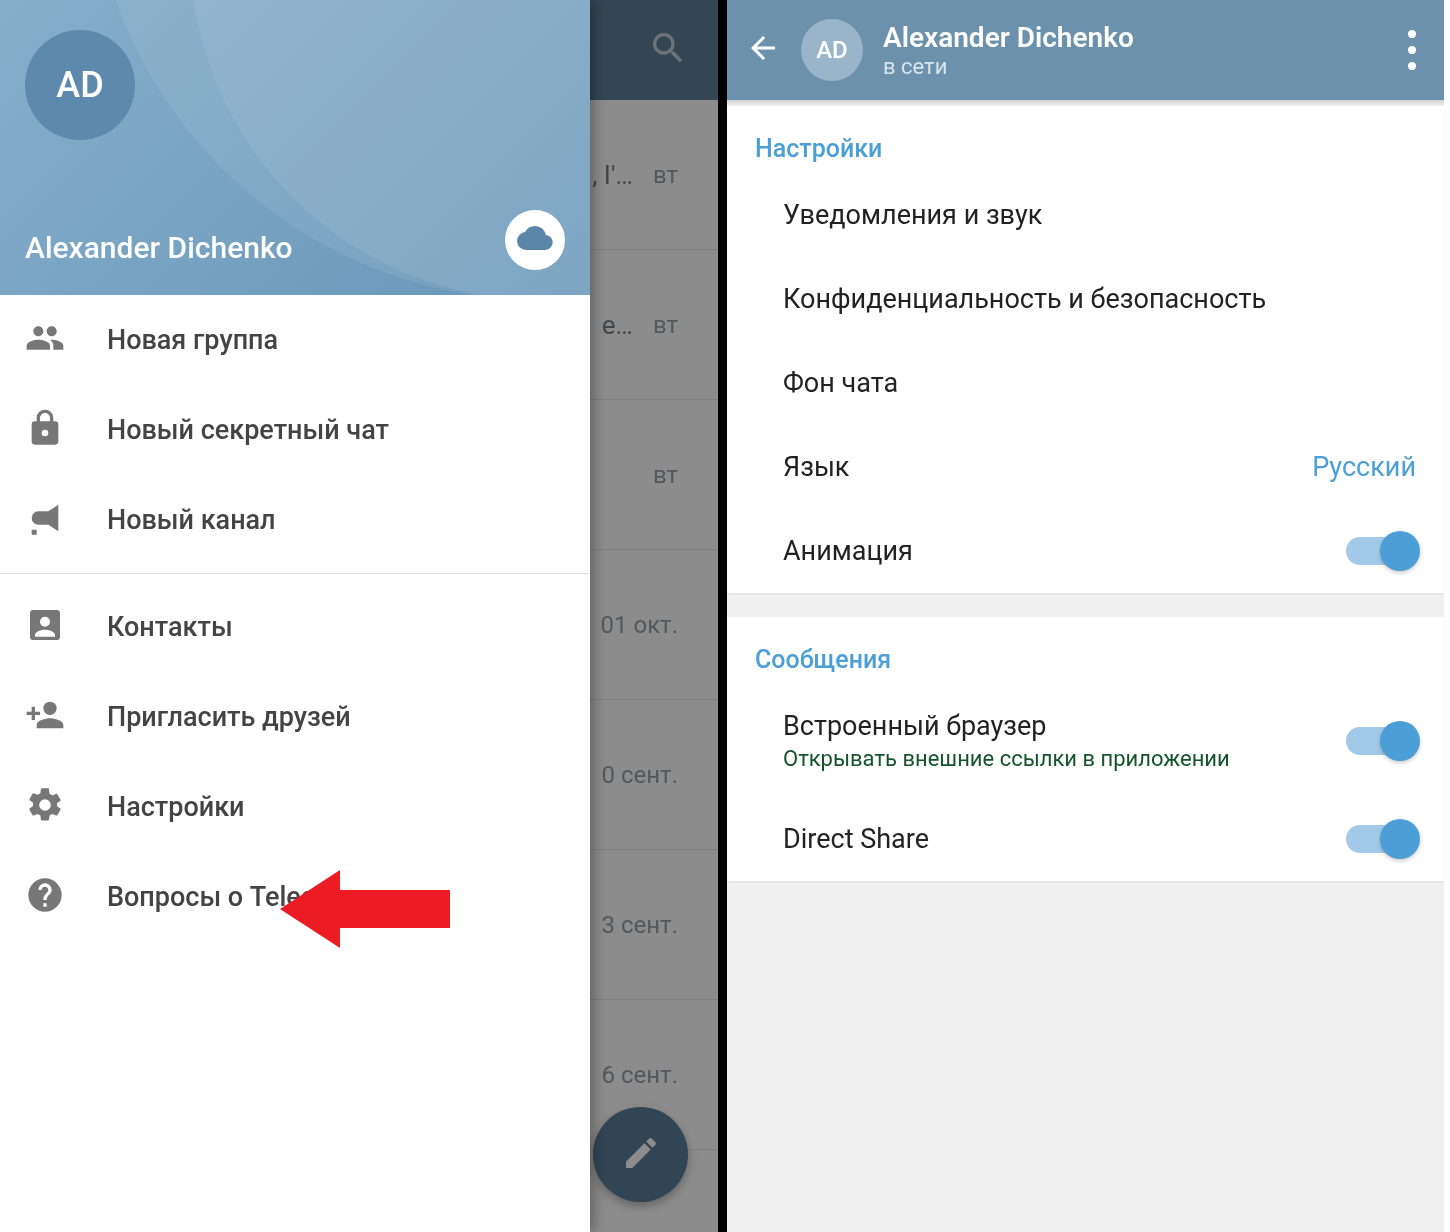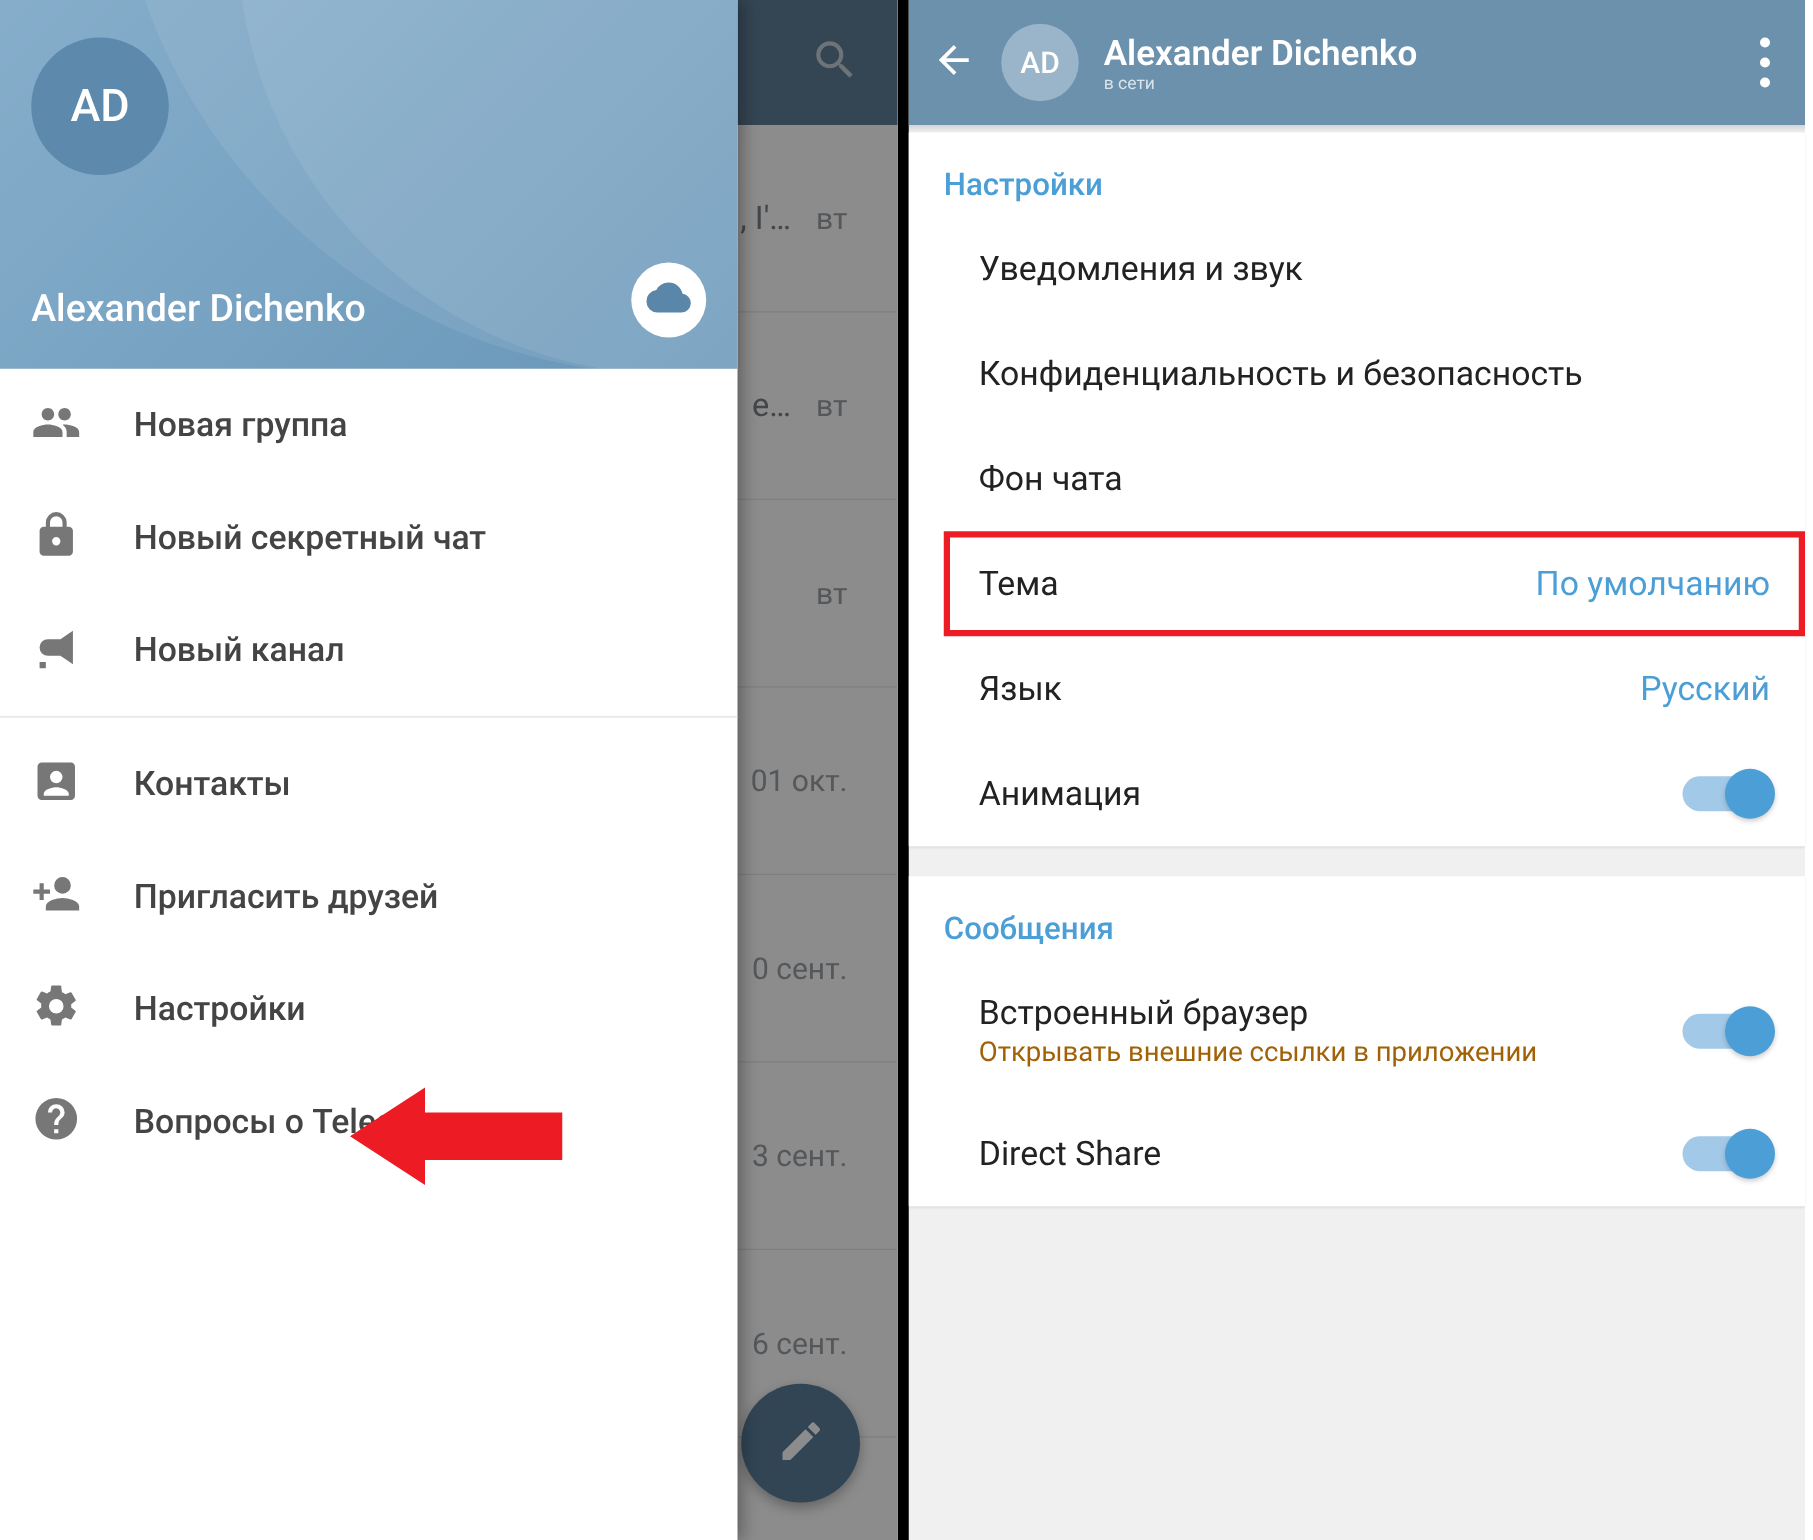--- a/index.html
+++ b/index.html
@@ -36,31 +36,31 @@
   .fab { position: absolute; bottom: 30px; right: 30px; width: 95px; height: 95px; border-radius: 50%; background: #5a7f9c; display: flex; align-items: center; justify-content: center; box-shadow: 0 4px 10px rgba(0,0,0,0.3); }
   .fab svg { width: 40px; height: 40px; fill: #fff; }
 
   
   .right { width: 720px; height: 100%; background: #f0f0f0; border-left: 3px solid #000; position: relative; }
   .r-header { height: 100px; background: #6b91ad; display: flex; align-items: center; padding: 0 18px; gap: 20px; }
   .back-btn svg { width: 36px; height: 36px; fill: #fff; }
   .avatar-sm { width: 62px; height: 62px; border-radius: 50%; background: #9ab5c9; display: flex; align-items: center; justify-content: center; color: #fff; font-size: 24px; font-weight: 500; }
   .r-header-text { flex: 1; display: flex; flex-direction: column; }
   .r-name { color: #fff; font-size: 28px; font-weight: 600; }
-  .r-status { color: #d9e4ec; font-size: 14px; }
+  .r-status { color: #d9e4ec; font-size: 22px; }
   .more-dots { display: flex; flex-direction: column; gap: 8px; padding: 10px; }
   .more-dots span { width: 8px; height: 8px; border-radius: 50%; background: #fff; }
   .r-shadow { height: 6px; background: linear-gradient(rgba(0,0,0,0.12), transparent); }
 
   .section { background: #fff; margin-bottom: 24px; box-shadow: 0 1px 2px rgba(0,0,0,0.08); }
   .section-title { color: #4b9fd6; font-size: 25px; font-weight: 500; padding: 28px 28px 10px; }
   .setting-row { display: flex; align-items: center; justify-content: space-between; padding: 26px 28px; font-size: 27px; color: #222; cursor: pointer; position: relative; min-height: 84px; margin-left: 28px; }
   .setting-row.hilite { outline: 5px solid #ed1c24; outline-offset: -5px; }
   .setting-value { color: #4b9fd6; font-size: 27px; }
-  .setting-sub { font-size: 22px; color: #a16207; margin-top: 4px; }
+  .setting-sub { font-size: 22px; color: #14532d; margin-top: 4px; }
   .setting-col { display: flex; flex-direction: column; }
 
   .toggle { width: 70px; height: 28px; border-radius: 14px; background: #a3c9e8; position: relative; }
   .toggle .knob { position: absolute; right: -4px; top: -6px; width: 40px; height: 40px; border-radius: 50%; background: #4b9fd6; box-shadow: 0 2px 4px rgba(0,0,0,0.2); }
 </style>
 </head>
 <body>
 
 <div class="container">
 
@@ -221,24 +221,20 @@
       <div class="section-title">Настройки</div>
       <div class="setting-row">
         <span>Уведомления и звук</span>
       </div>
       <div class="setting-row">
         <span>Конфиденциальность и безопасность</span>
       </div>
       <div class="setting-row">
         <span>Фон чата</span>
       </div>
-      <div class="setting-row hilite">
-        <span>Тема</span>
-        <span class="setting-value">По умолчанию</span>
-      </div>
       <div class="setting-row">
         <span>Язык</span>
         <span class="setting-value">Русский</span>
       </div>
       <div class="setting-row">
         <span>Анимация</span>
         <div class="toggle">
             <div class="knob"></div>
           </div>
       </div>

